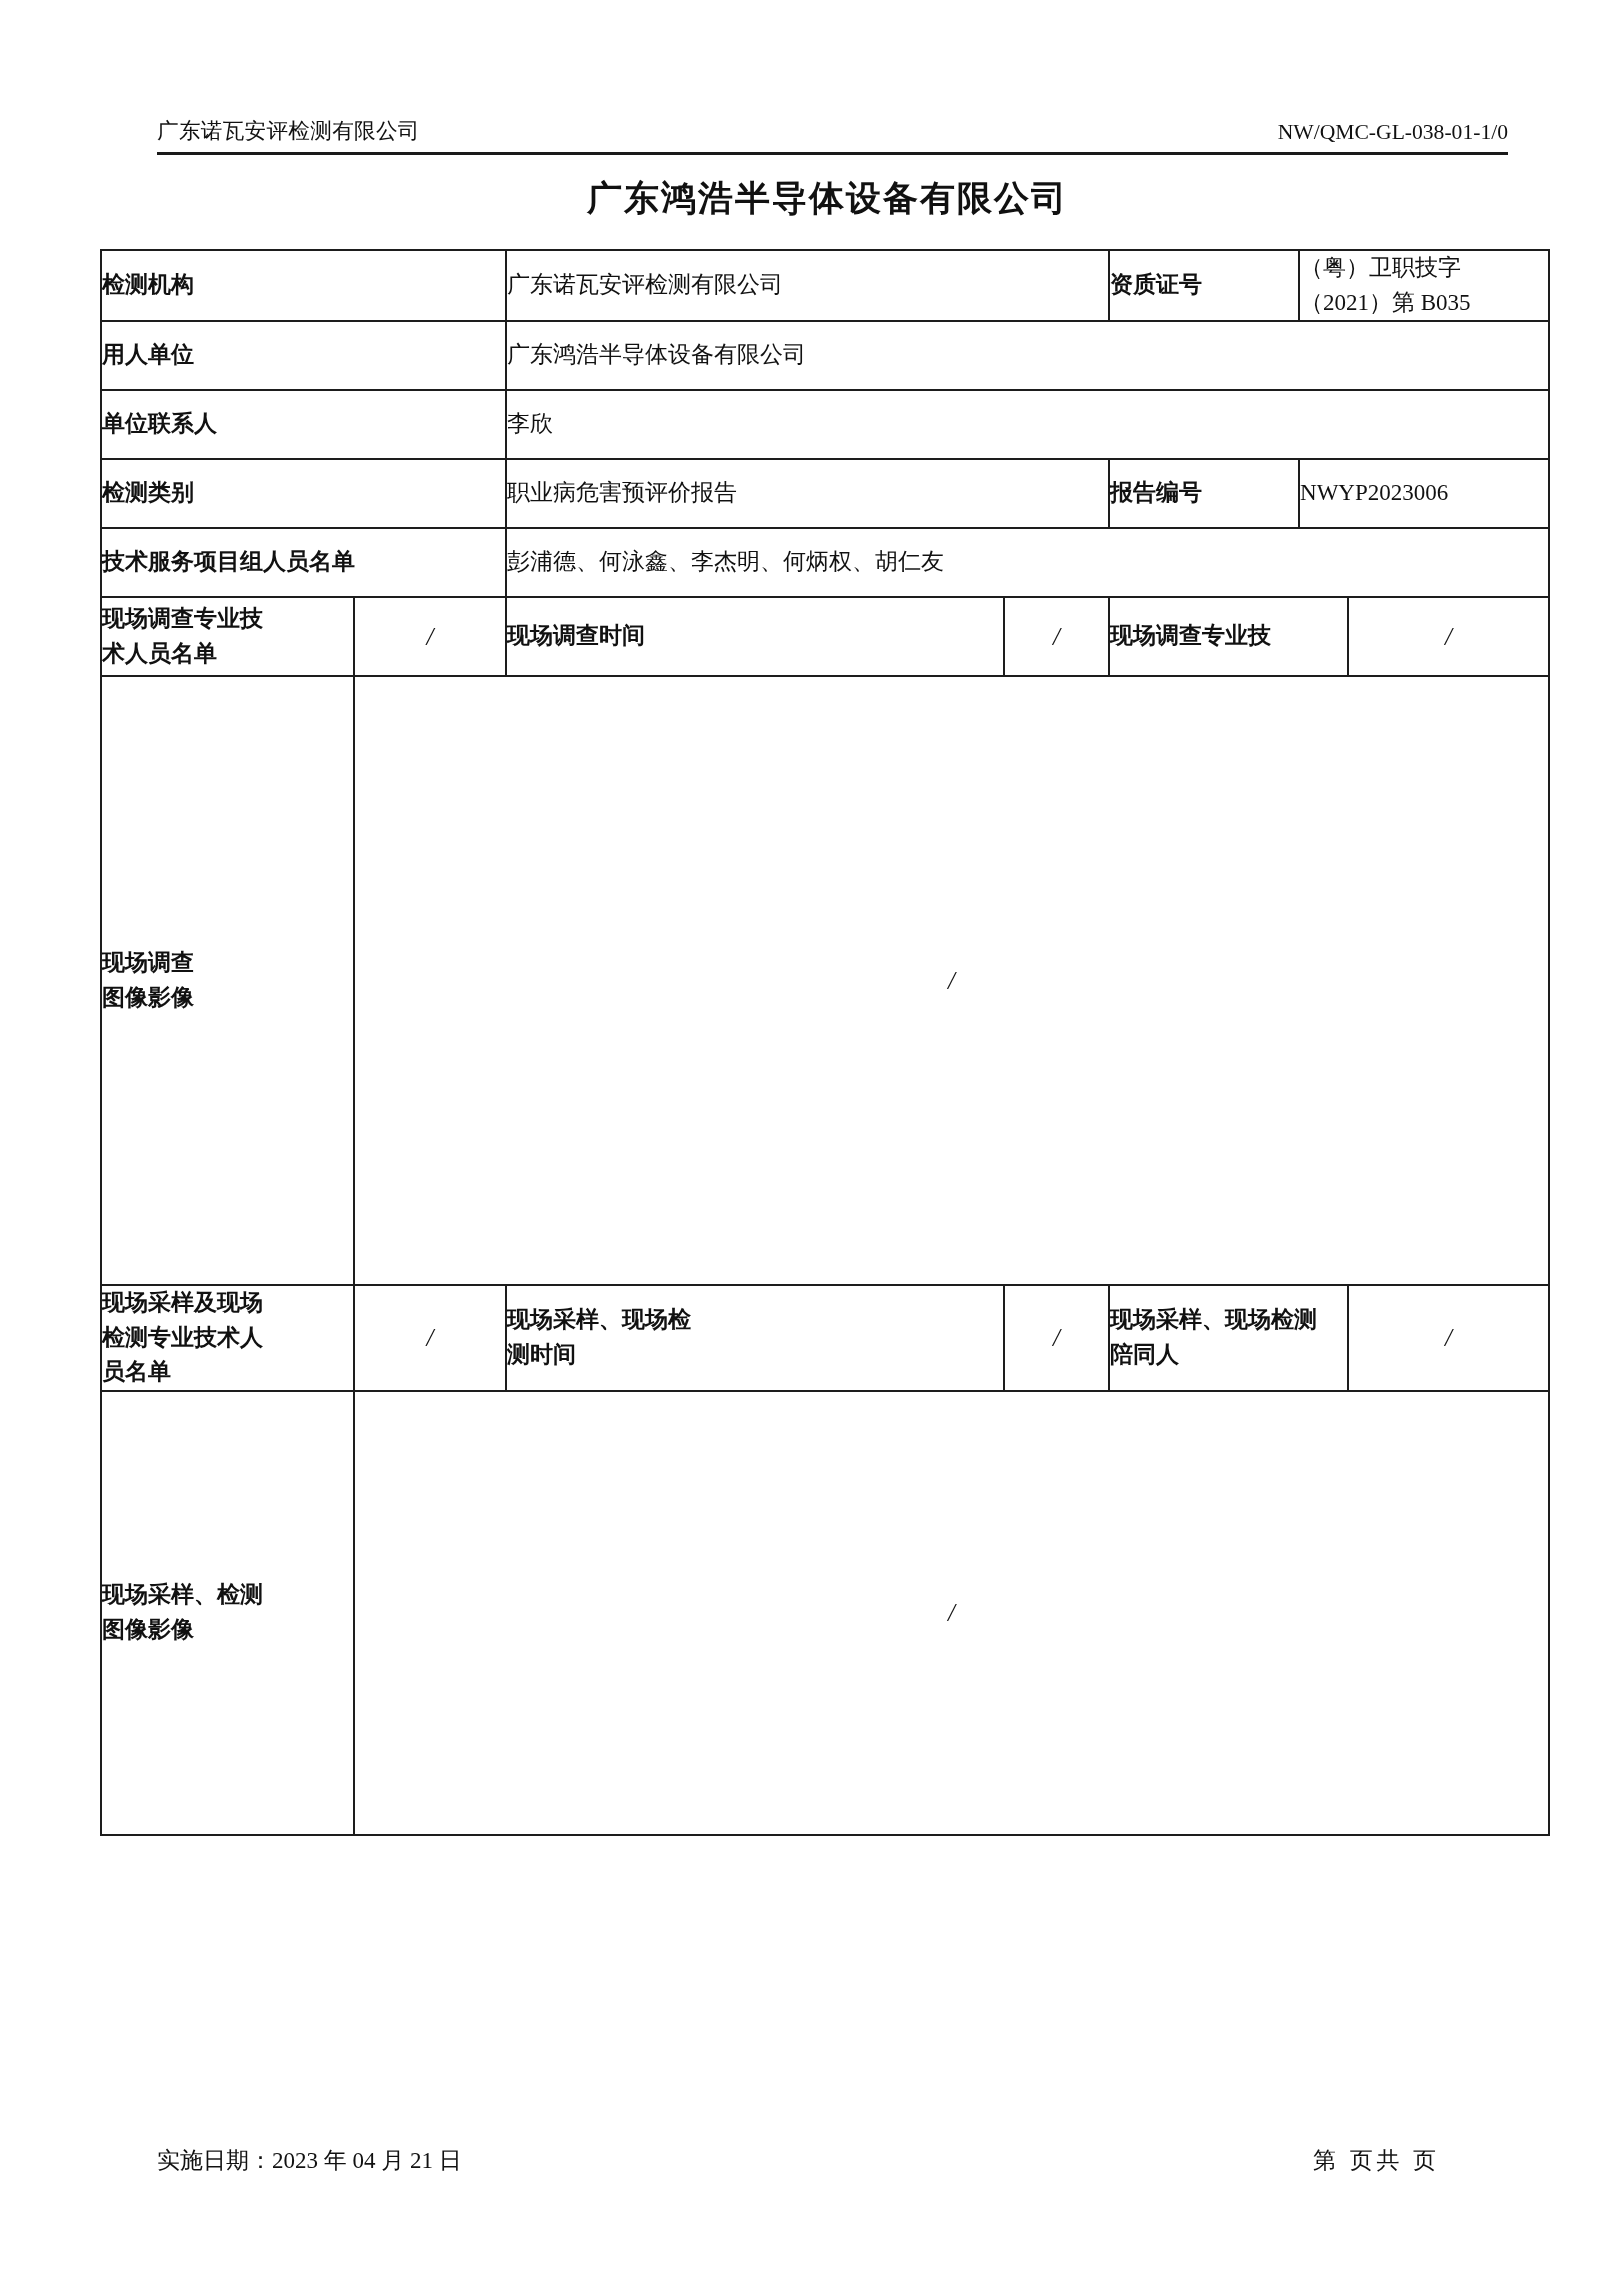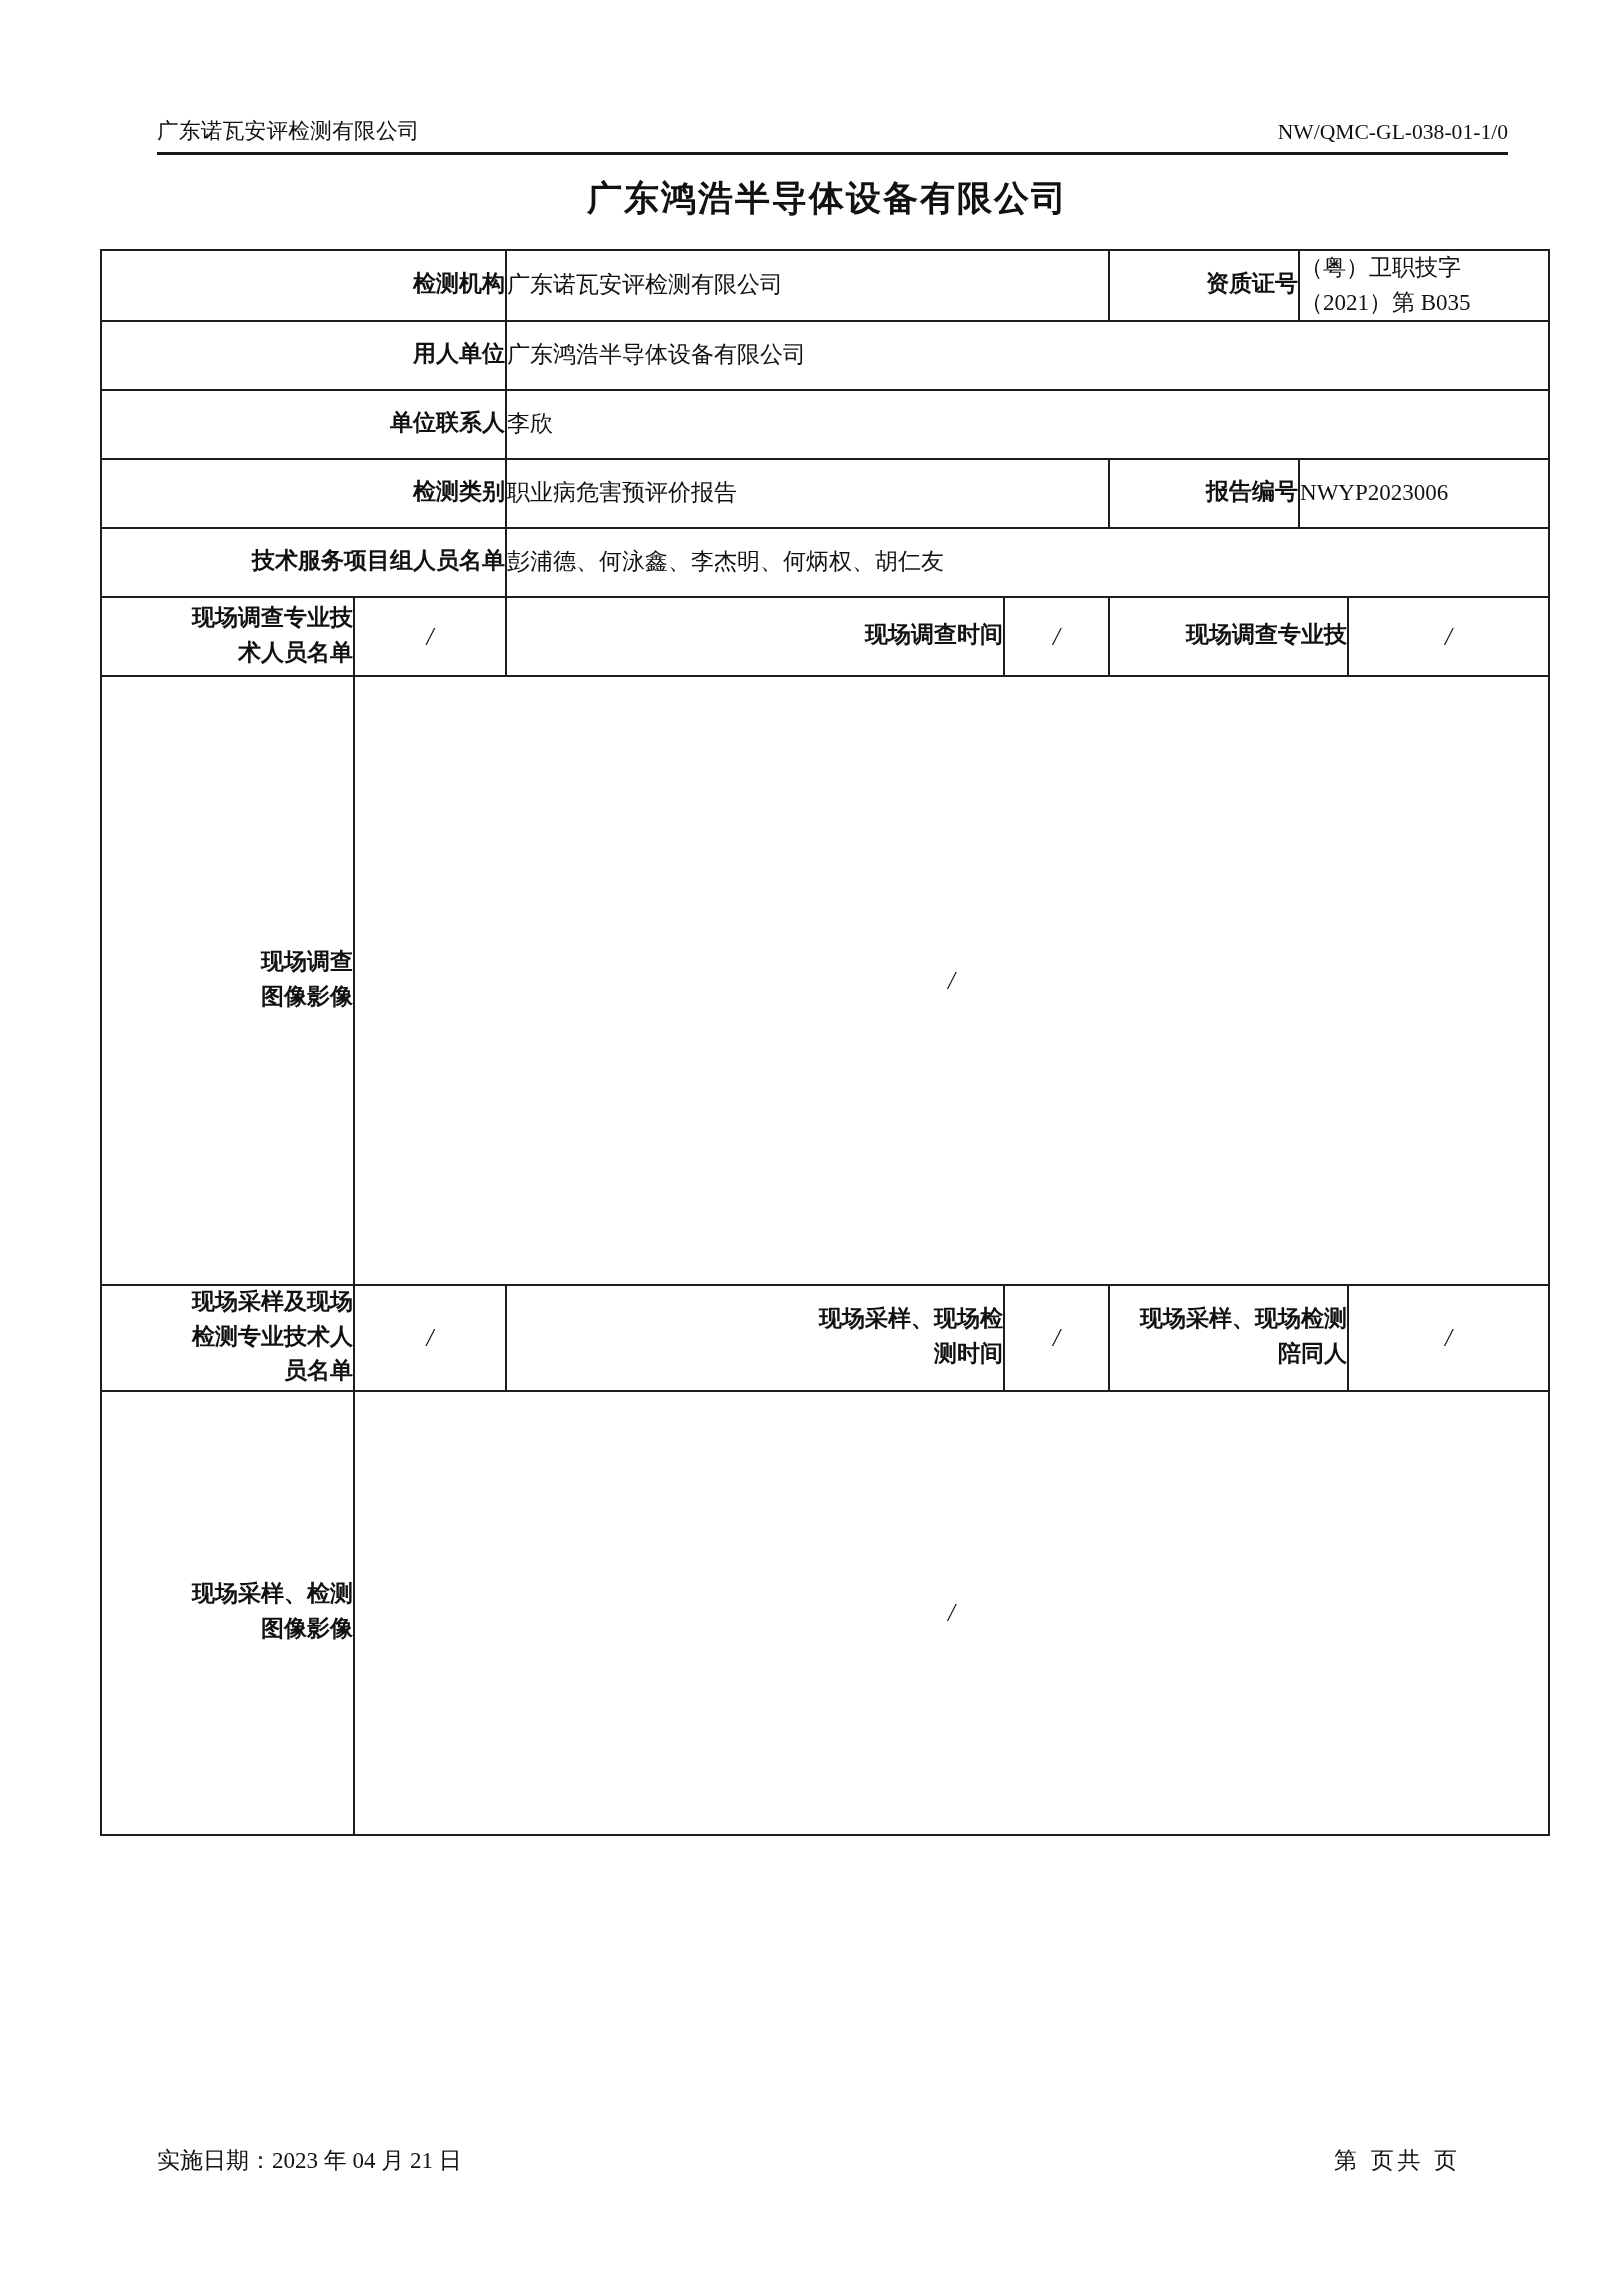--- a/index.html
+++ b/index.html
@@ -74,23 +74,23 @@
     table-layout: fixed;
     font-size: 22px;
   }
   .tbl td {
     border: 2px solid #1d1d1d;
     padding: 0;
     vertical-align: middle;
     line-height: 1.5;
   }
   .lbl {
-    text-align: right;
+    text-align: left;
     font-weight: bold;
-    font-family: Liberation Mono, monospace;
+    font-family: Liberation Serif, serif;
     font-size: 23px;
     padding: 6.5px 3.9px;
   }
   .val {
     text-align: left;
     padding: 6.5px 0 6.5px 14.4px;
     font-family: "Liberation Serif", "DejaVu Serif", serif;
     font-size: 23px;
   }
   .slash {
@@ -121,21 +121,21 @@
     position: absolute;
     left: 141px;
     top: 2145px;
     width: 1351px;
     display: flex;
     justify-content: space-between;
     font-size: 23px;
     font-family: "Liberation Serif", "DejaVu Serif", serif;
   }
   .doc-footer .pageno {
-    margin-right: 47px;
+    margin-right: 68px;
     letter-spacing: 3.9px;
   }
 </style>
 </head>
 <body>
 
 <div class="page">
 
   <div class="doc-header">
     <span class="left">广东诺瓦安评检测有限公司</span>

